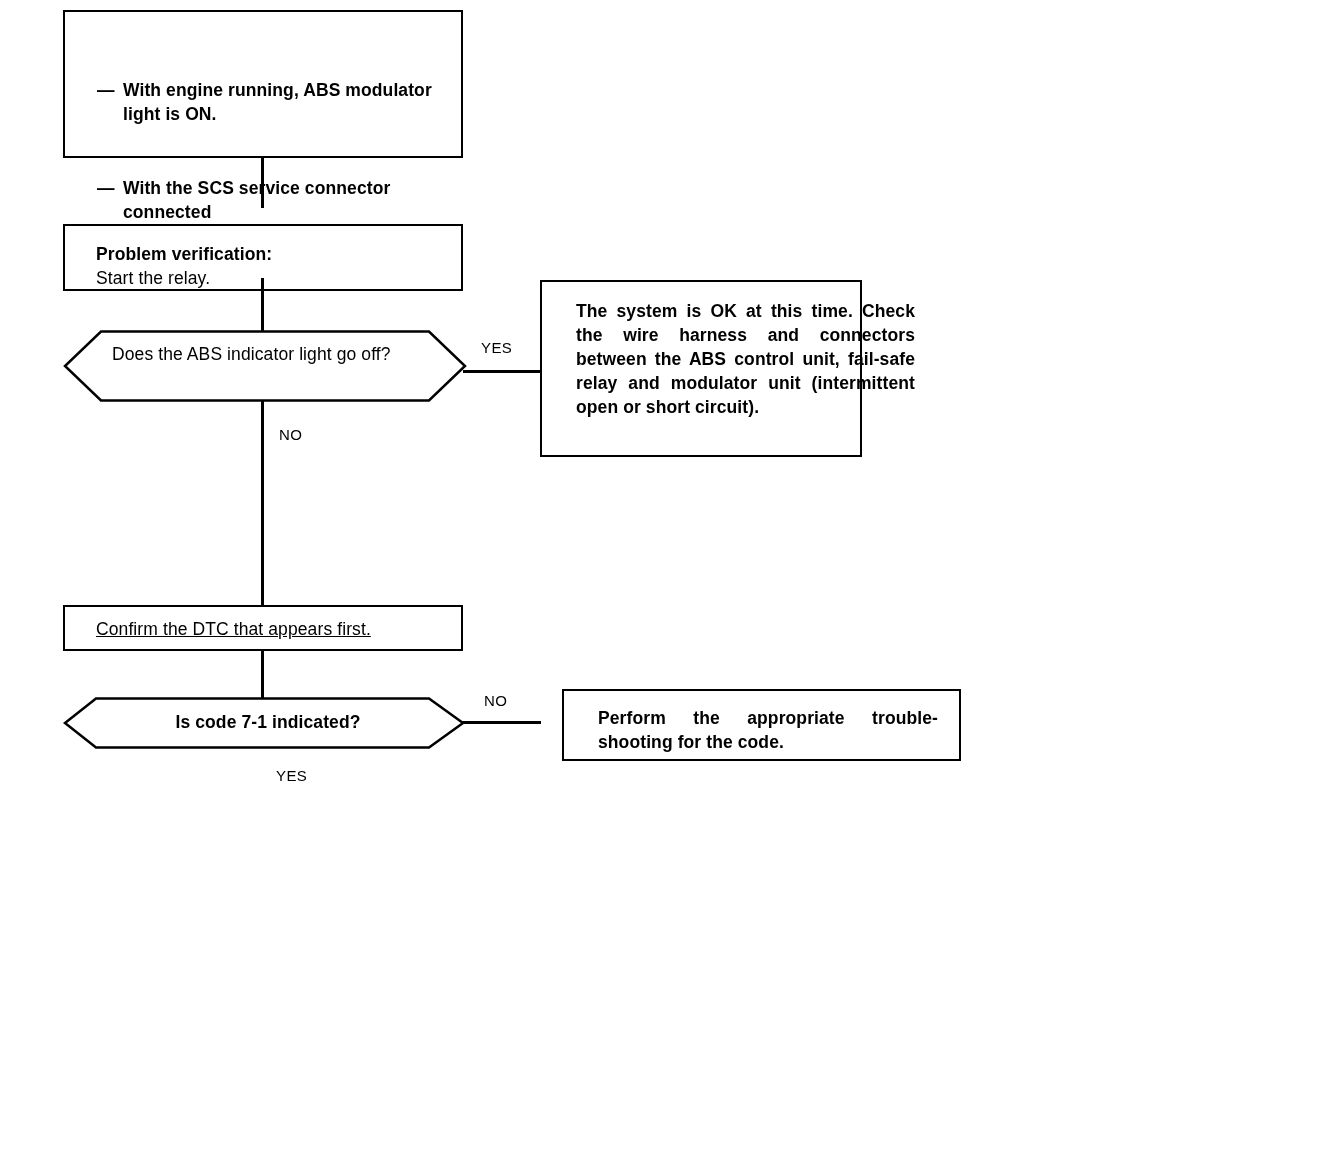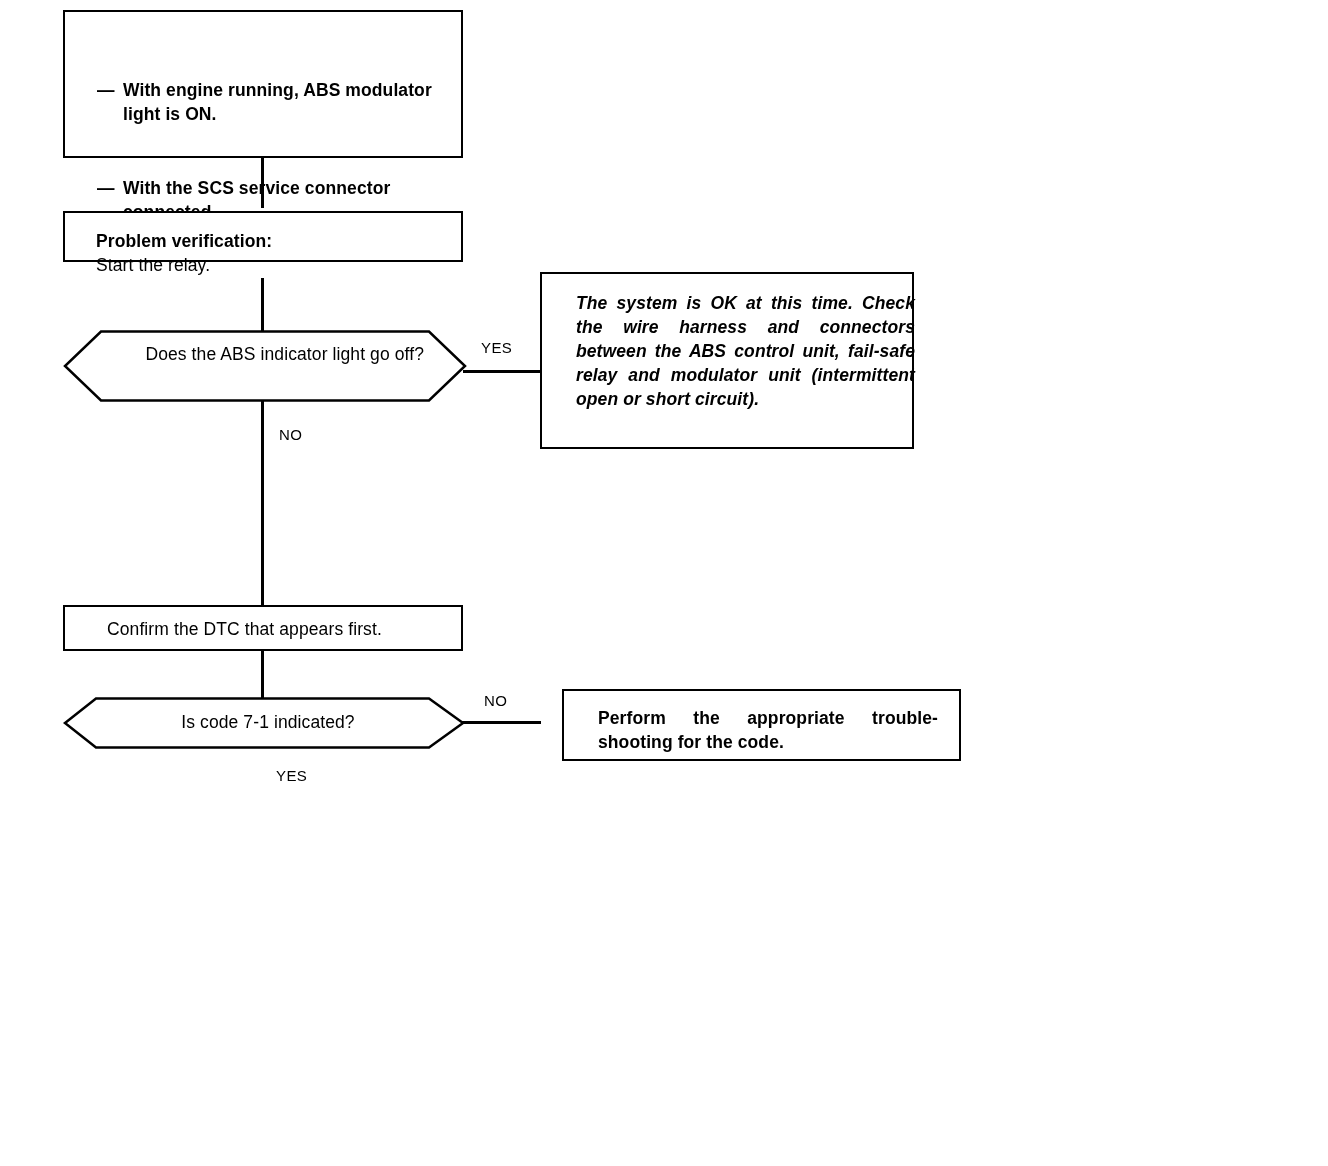--- a/index.html
+++ b/index.html
@@ -101,55 +101,55 @@
       <div class="bullet-row" style="margin-top:2px;">
         <span class="dash">—</span>
         <span class="bullet-body">With the SCS service connector connected
 DTC 7-1 is indicated.</span>
       </div>
     </div>
   </div>
 
   <div class="vline" style="left:261px; top:157px; height:51px;"></div>
 
-  <div class="box" style="left:63px; top:211px; width:400px; height:51px;padding-left:36px;">
+  <div class="box" style="left:63px; top:224px; width:400px; height:67px;padding-left:36px;">
     <div class="box-text bold" style="left:31px; top:16px; width:350px;">Problem verification:</div>
     <div class="box-text" style="left:31px; top:40px; width:350px;">Start the relay.</div>
   </div>
 
   <div class="vline" style="left:261px; top:278px; height:55px;"></div>
 
   <div class="hex" style="left:63px; top:330px; width:404px; height:72px;">
     <svg width="404" height="72" viewBox="0 0 404 72">
       <polygon points="38,1.5 366,1.5 402,36 366,70.5 38,70.5 2,36" fill="#ffffff" stroke="#000000" stroke-width="2.5" stroke-linejoin="miter"></polygon>
     </svg>
-    <div class="hex-text" style="left:49px; top:12px; width:312px;text-align:right;">Does the ABS indicator light go off?</div>
+    <div class="hex-text" style="left:49px; top:12px; width:312px;">Does the ABS indicator light go off?</div>
   </div>
 
   <div class="hline" style="left:463px; top:370px; width:79px;"></div>
   <div class="branch-label" style="left:481px; top:338px;">YES</div>
 
   <div class="vline" style="left:261px; top:400px; height:207px;"></div>
   <div class="branch-label" style="left:279px; top:425px;">NO</div>
 
-  <div class="box" style="left:540px; top:272px; width:374px; height:177px;font-style:italic;">
+  <div class="box" style="left:540px; top:280px; width:322px; height:177px;">
     <div class="box-text bold justify" style="left:34px; top:17px; width:339px;">The system is OK at this time. Check the wire harness and connectors between the ABS control unit, fail-safe relay and modulator unit (intermittent open or short circuit).</div>
   </div>
 
   <div class="box" style="left:63px; top:605px; width:400px; height:46px;">
-    <div class="box-text" style="left:42px; top:10px; width:350px;">Confirm the DTC that appears first.</div>
+    <div class="box-text" style="left:31px; top:10px; width:350px;text-decoration:underline;">Confirm the DTC that appears first.</div>
   </div>
 
   <div class="vline" style="left:261px; top:651px; height:50px;"></div>
 
   <div class="hex" style="left:63px; top:697px; width:402px; height:52px;">
     <svg width="402" height="52" viewBox="0 0 402 52">
       <polygon points="33,1.5 366,1.5 400,26 366,50.5 33,50.5 2,26" fill="#ffffff" stroke="#000000" stroke-width="2.5" stroke-linejoin="miter"></polygon>
     </svg>
-    <div class="hex-text" style="left:60px; top:13px; width:290px; text-align:center;">Is code 7-1 indicated?</div>
+    <div class="hex-text" style="left:60px; top:13px; width:290px; text-align:center;font-weight:bold;">Is code 7-1 indicated?</div>
   </div>
 
   <div class="hline" style="left:462px; top:721px; width:79px;"></div>
   <div class="branch-label" style="left:484px; top:691px;">NO</div>
 
   <div class="branch-label" style="left:276px; top:766px;">YES</div>
 
   <div class="box" style="left:562px; top:689px; width:399px; height:72px;">
     <div class="box-text bold justify" style="left:34px; top:15px; width:340px;">Perform the appropriate trouble-shooting for the code.</div>
   </div>

